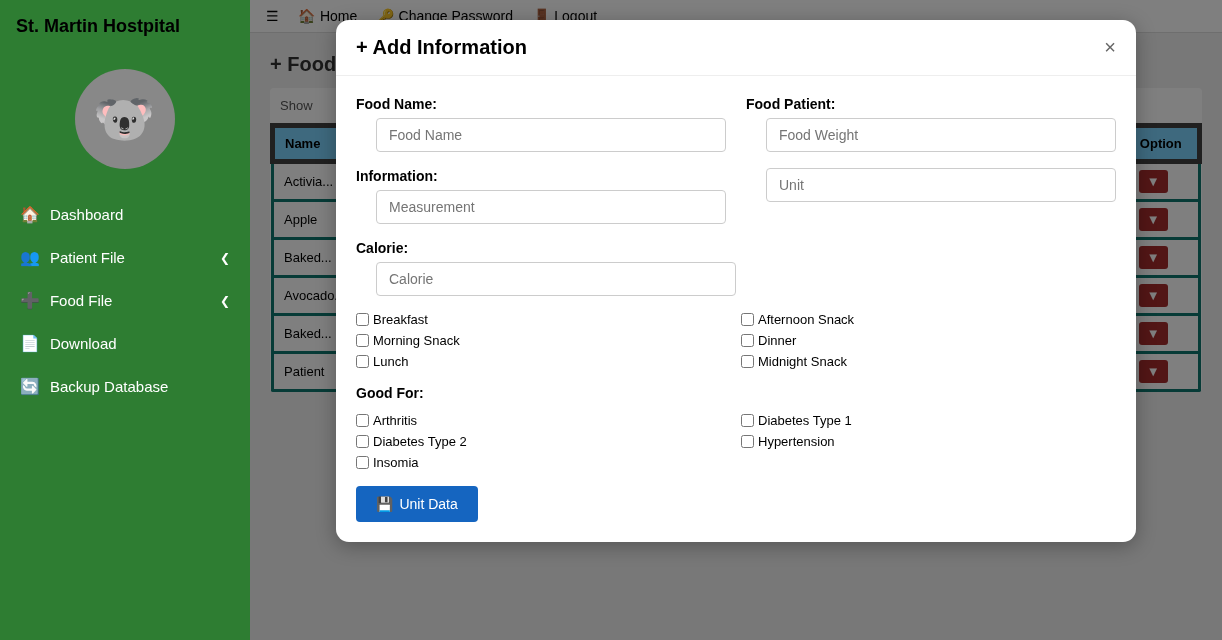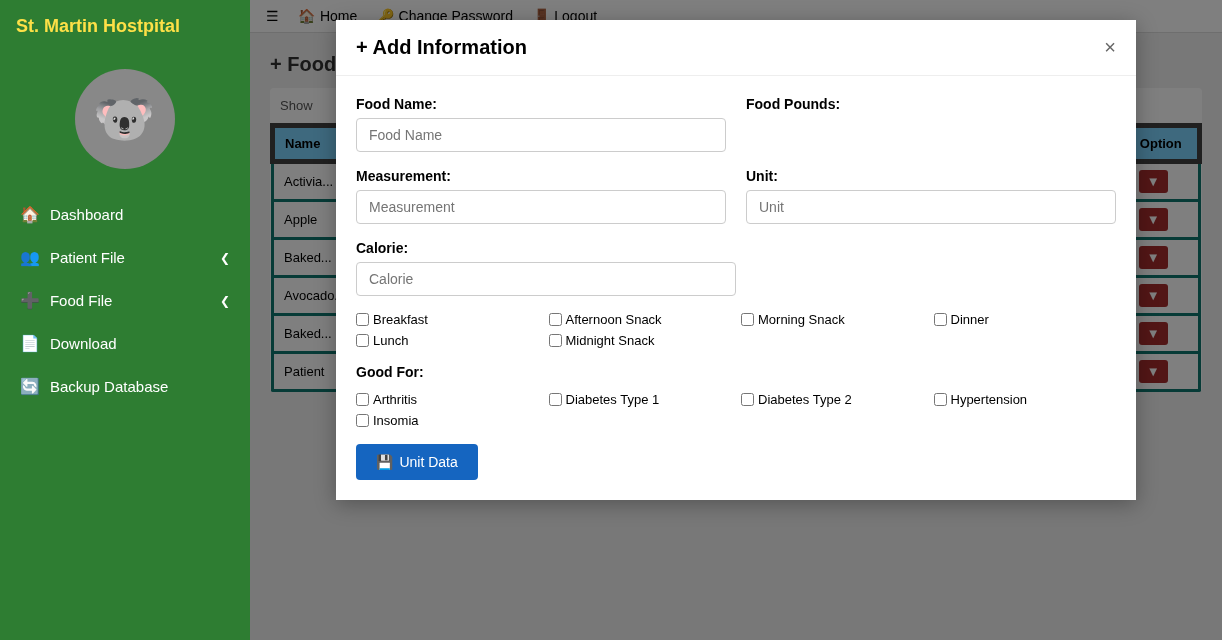--- a/index.html
+++ b/index.html
@@ -11,21 +11,21 @@
       background: #2e7d32;
       color: white;
       display: flex;
       flex-direction: column;
       flex-shrink: 0;
     }
     .sidebar-title {
       padding: 16px;
       font-size: 18px;
       font-weight: bold;
-      color: #fde047;
+      color: #000000;
     }
     .sidebar-avatar {
       display: flex;
       justify-content: center;
       padding: 16px 0;
     }
     .sidebar-nav {
       margin-top: 8px;
     }
     .sidebar-item {
@@ -109,21 +109,21 @@
       top: 0; left: 0; right: 0; bottom: 0;
       background: rgba(0,0,0,0.5);
       display: flex;
       align-items: flex-start;
       justify-content: center;
       padding-top: 20px;
       z-index: 100;
     }
     .modal {
       background: white;
-      border-radius: 0;
+      border-radius: 13px;
       width: 800px;
       max-height: 600px;
       overflow-y: auto;
       padding: 0;
       box-shadow: 0 4px 20px rgba(0,0,0,0.3);
     }
     .modal-header {
       padding: 16px 20px;
       border-bottom: 1px solid #eee;
       display: flex;
@@ -159,34 +159,35 @@
       font-weight: bold;
       font-size: 14px;
     }
     .form-group input[type="text"] {
       border: 1px solid #ccc;
       border-radius: 4px;
       padding: 8px 12px;
       font-size: 14px;
       color: #0f766e;
       outline: none;
+      margin-left: 20px;
     }
     .category-section, .goodfor-section {
       margin-bottom: 16px;
     }
     .category-section label.section-label,
     .goodfor-section label.section-label {
       font-weight: bold;
       font-size: 14px;
       display: block;
       margin-bottom: 8px;
     }
     .checkbox-grid {
       display: grid;
-      grid-template-columns: repeat(4, 1fr);
+      grid-template-columns: repeat(2, 1fr);
       gap: 6px 10px;
       margin-top: 12px;
     }
     .checkbox-item {
       display: flex;
       align-items: center;
       gap: 4px;
       font-size: 13px;
     }
     .save-btn {
@@ -340,31 +341,31 @@
         <button class="modal-close">×</button>
       </div>
       <div class="modal-body">
 
         <div class="form-row">
           <div class="form-group">
             <label>Food Name:</label>
             <input type="text" placeholder="Food Name" style="">
           </div>
           <div class="form-group">
-            <label>Food Pounds:</label>
+            <label>Food Patient:</label>
+            <input type="text" placeholder="Food Weight" style="">
           </div>
         </div>
 
         <div class="form-row">
           <div class="form-group">
-            <label>Measurement:</label>
+            <label>Information:</label>
             <input type="text" placeholder="Measurement" style="">
           </div>
           <div class="form-group">
-            <label>Unit:</label>
             <input type="text" placeholder="Unit" style="">
           </div>
         </div>
 
         <div class="form-row">
           <div class="form-group" style="max-width: 380px;">
             <label>Calorie:</label>
             <input type="text" placeholder="Calorie" style="">
           </div>
         </div>

